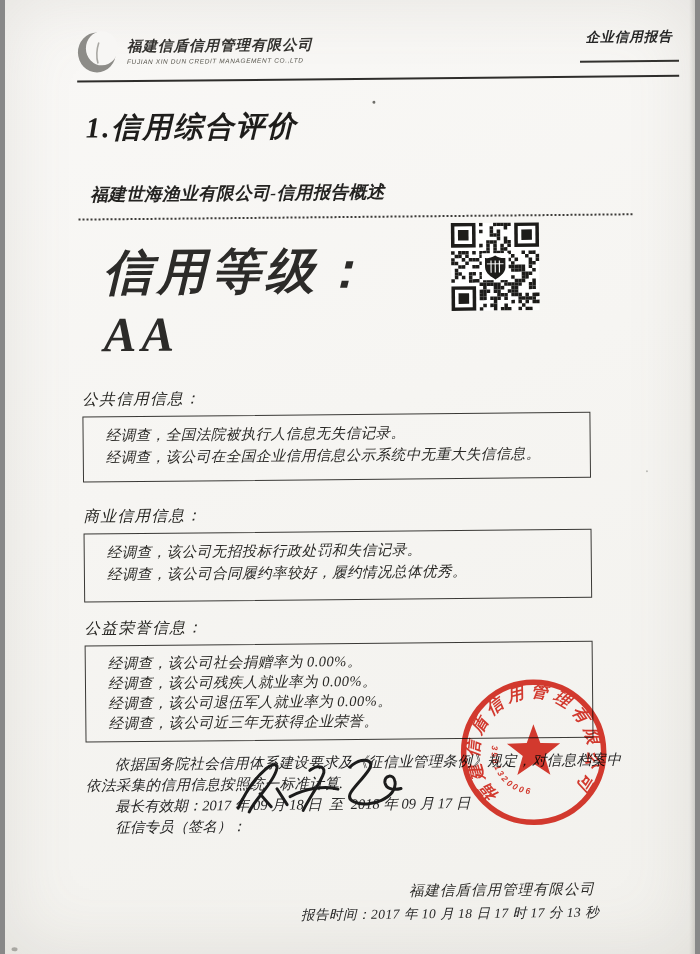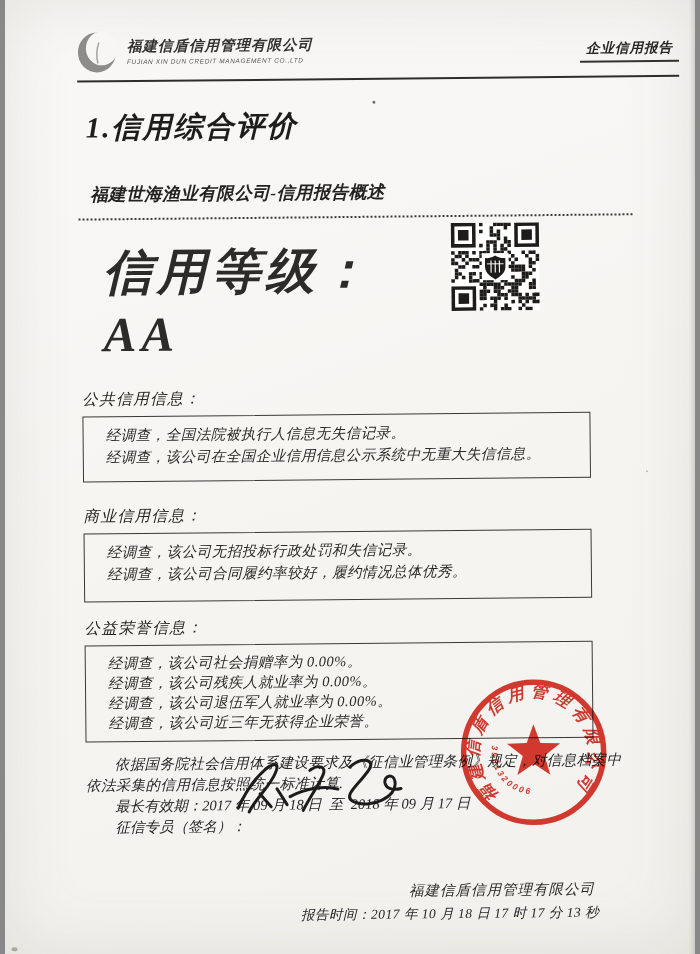--- a/index.html
+++ b/index.html
@@ -16,21 +16,21 @@
     background:linear-gradient(to left, rgba(90,88,80,.18), rgba(90,88,80,0)); }
   .content{ position:absolute; inset:0; transform:rotate(-0.55deg); transform-origin:50% 50%; }
 
   
   .hdr{ display:flex; justify-content:space-between; align-items:flex-end;
     margin:26px 12px 0 76px; padding-bottom:6px; border-bottom:2.5px solid #2e2d2b; }
   .brand{ display:flex; align-items:center; gap:8px; font-family:"Liberation Sans","DejaVu Sans",sans-serif; }
   .brand-cn{ font-size:14.5px; font-weight:bold; letter-spacing:1px; color:#33322f; }
   .brand-en{ font-size:6.5px; letter-spacing:.6px; color:#59574f; margin-top:2px; }
   .report-type{ font-size:13.5px; font-weight:bold; letter-spacing:1px;
-    border-bottom:2px solid #33322f; padding:0 6px 3px 6px; margin-bottom:7px; }
+    border-bottom:2px solid #33322f; padding:0 6px 14px 6px; margin-bottom:7px; }
 
   
   .h1{ margin:26px 0 0 84px; font-size:29px; font-weight:bold; letter-spacing:2px; color:#1e1d1b; }
   .h2{ margin:34px 0 0 88px; font-size:17.5px; font-weight:bold; letter-spacing:.5px; color:#242321; }
   .dashed{ margin:12px 0 0 76px; width:554px; border-top:2px dotted #3c3b38; }
 
   
   .rating-row{ margin:6px 0 0 76px; width:552px; display:flex; justify-content:space-between; align-items:flex-start; }
   .rating-text{ margin-left:24px; margin-top:14px; font-size:49px; font-weight:600; letter-spacing:5px; color:#2c2b29; }
   .qr{ margin-right:88px; margin-top:0; display:block; }

